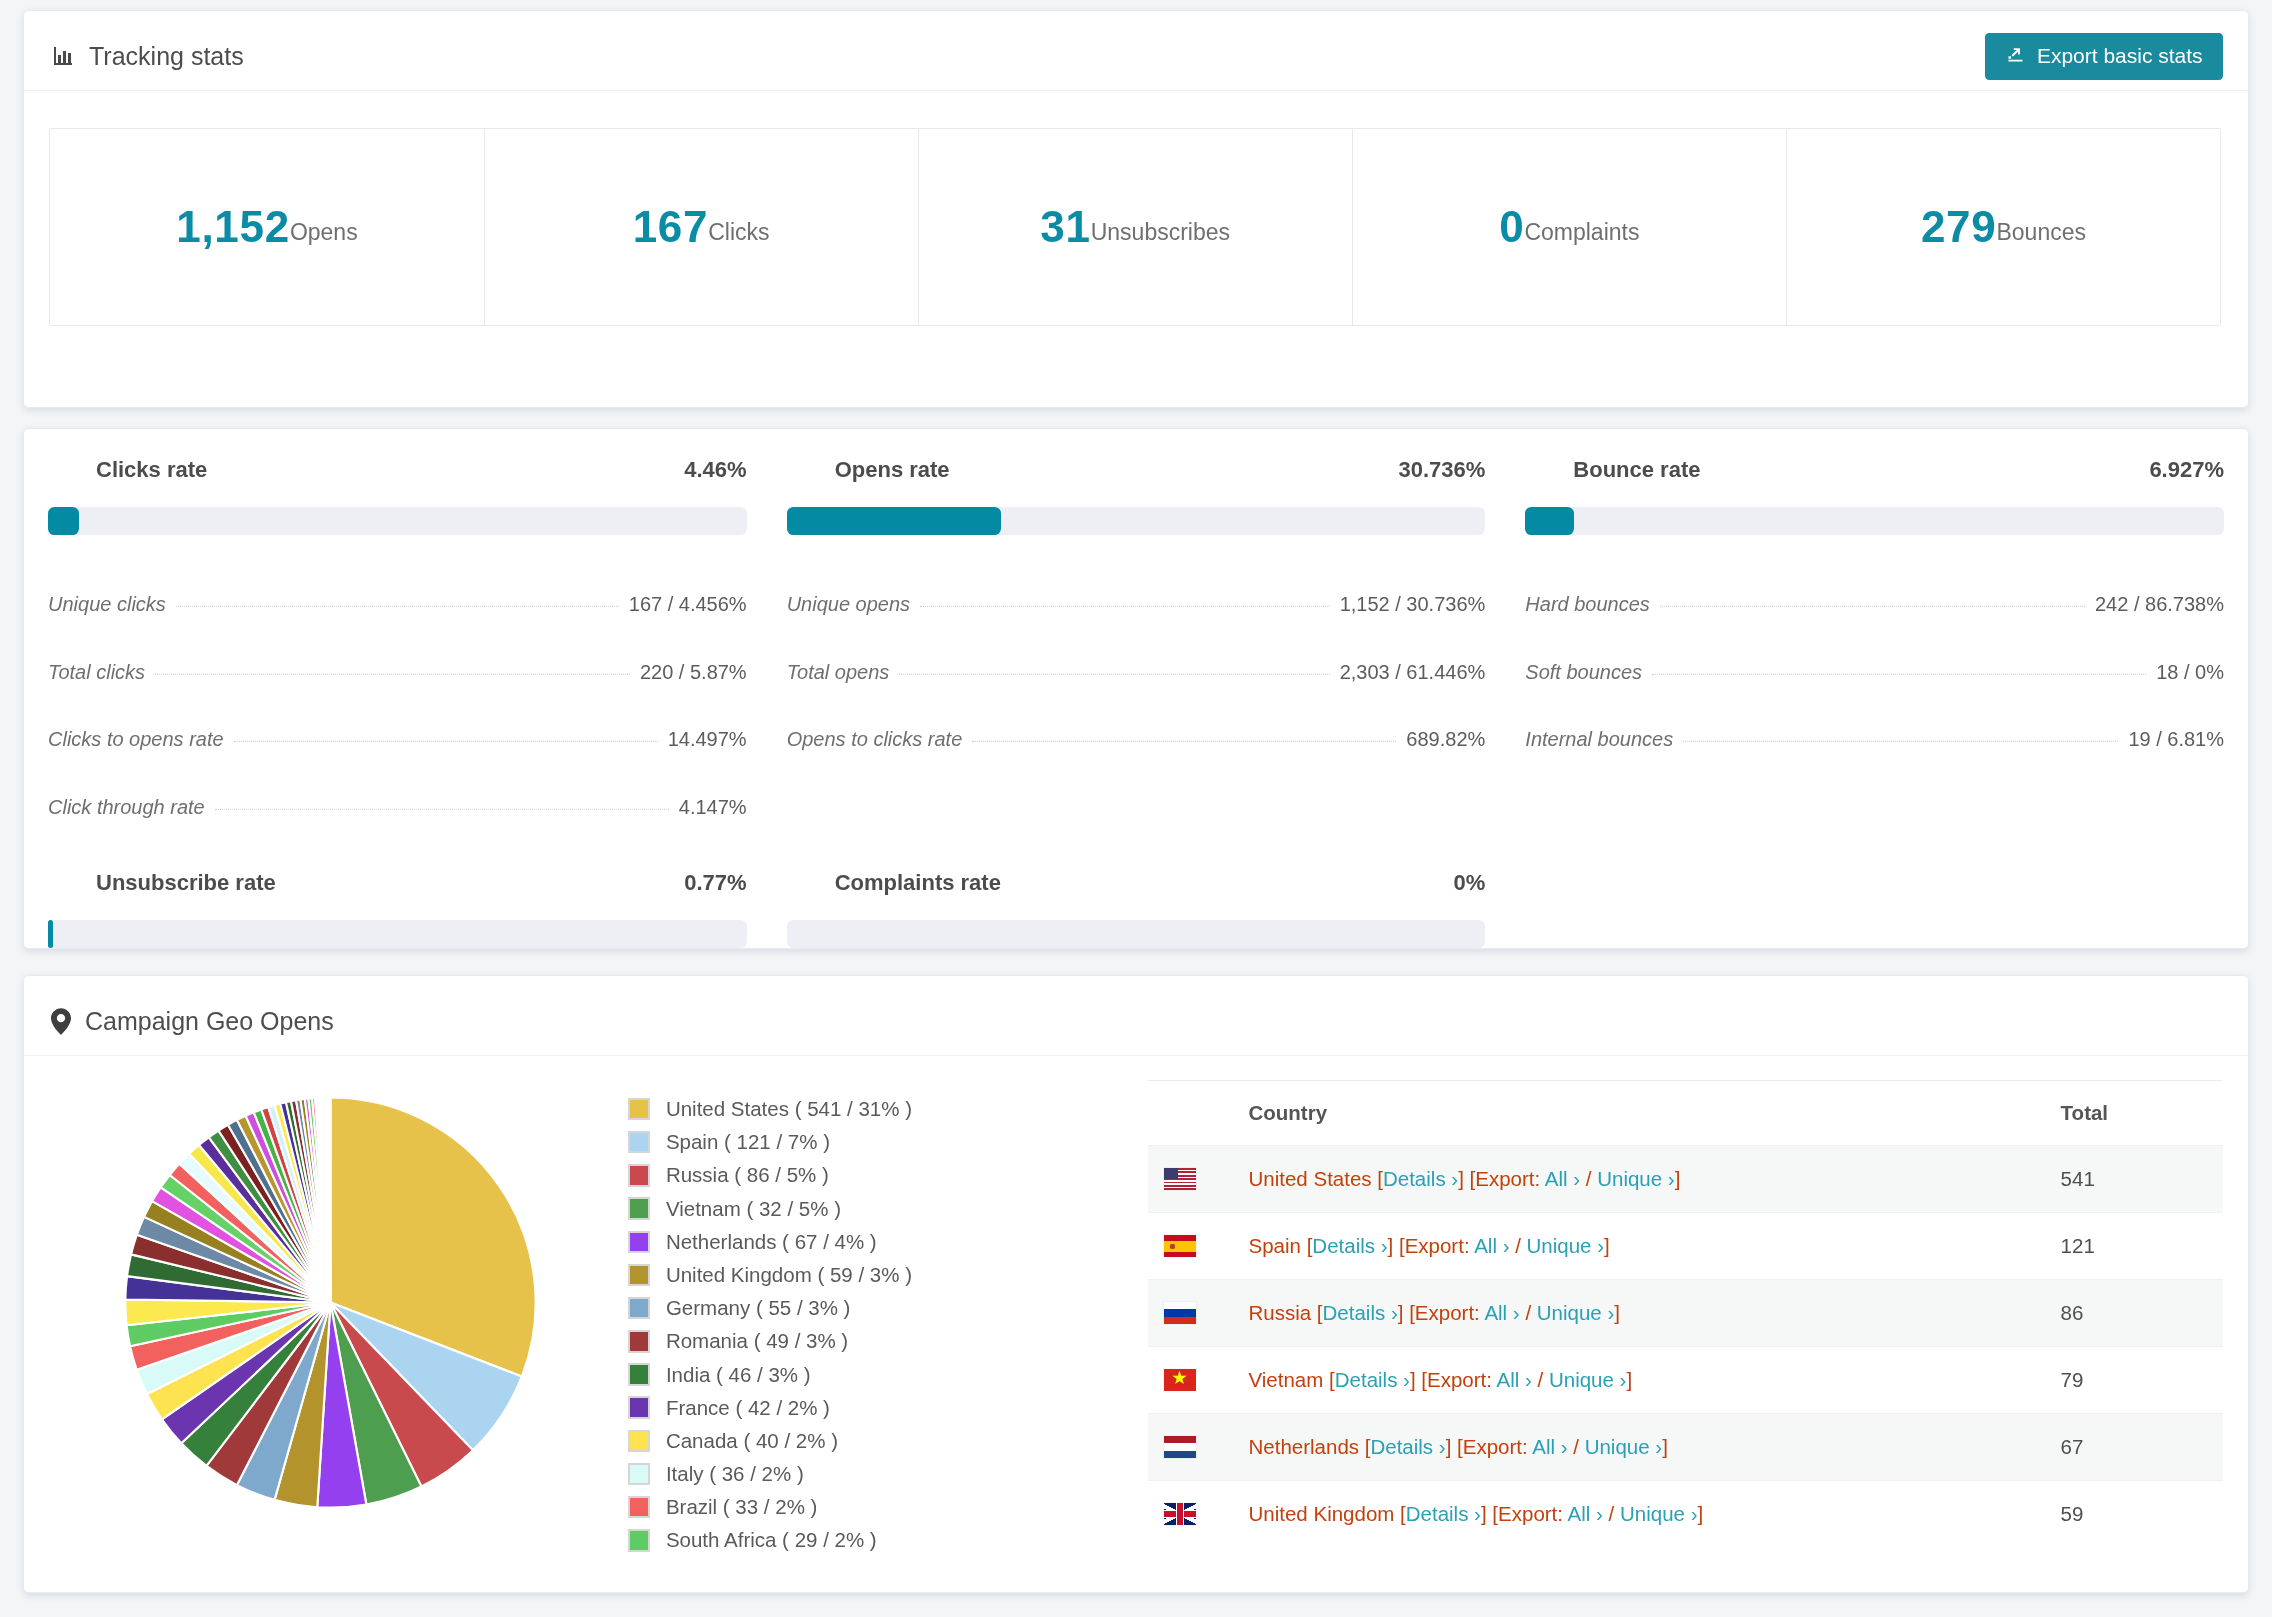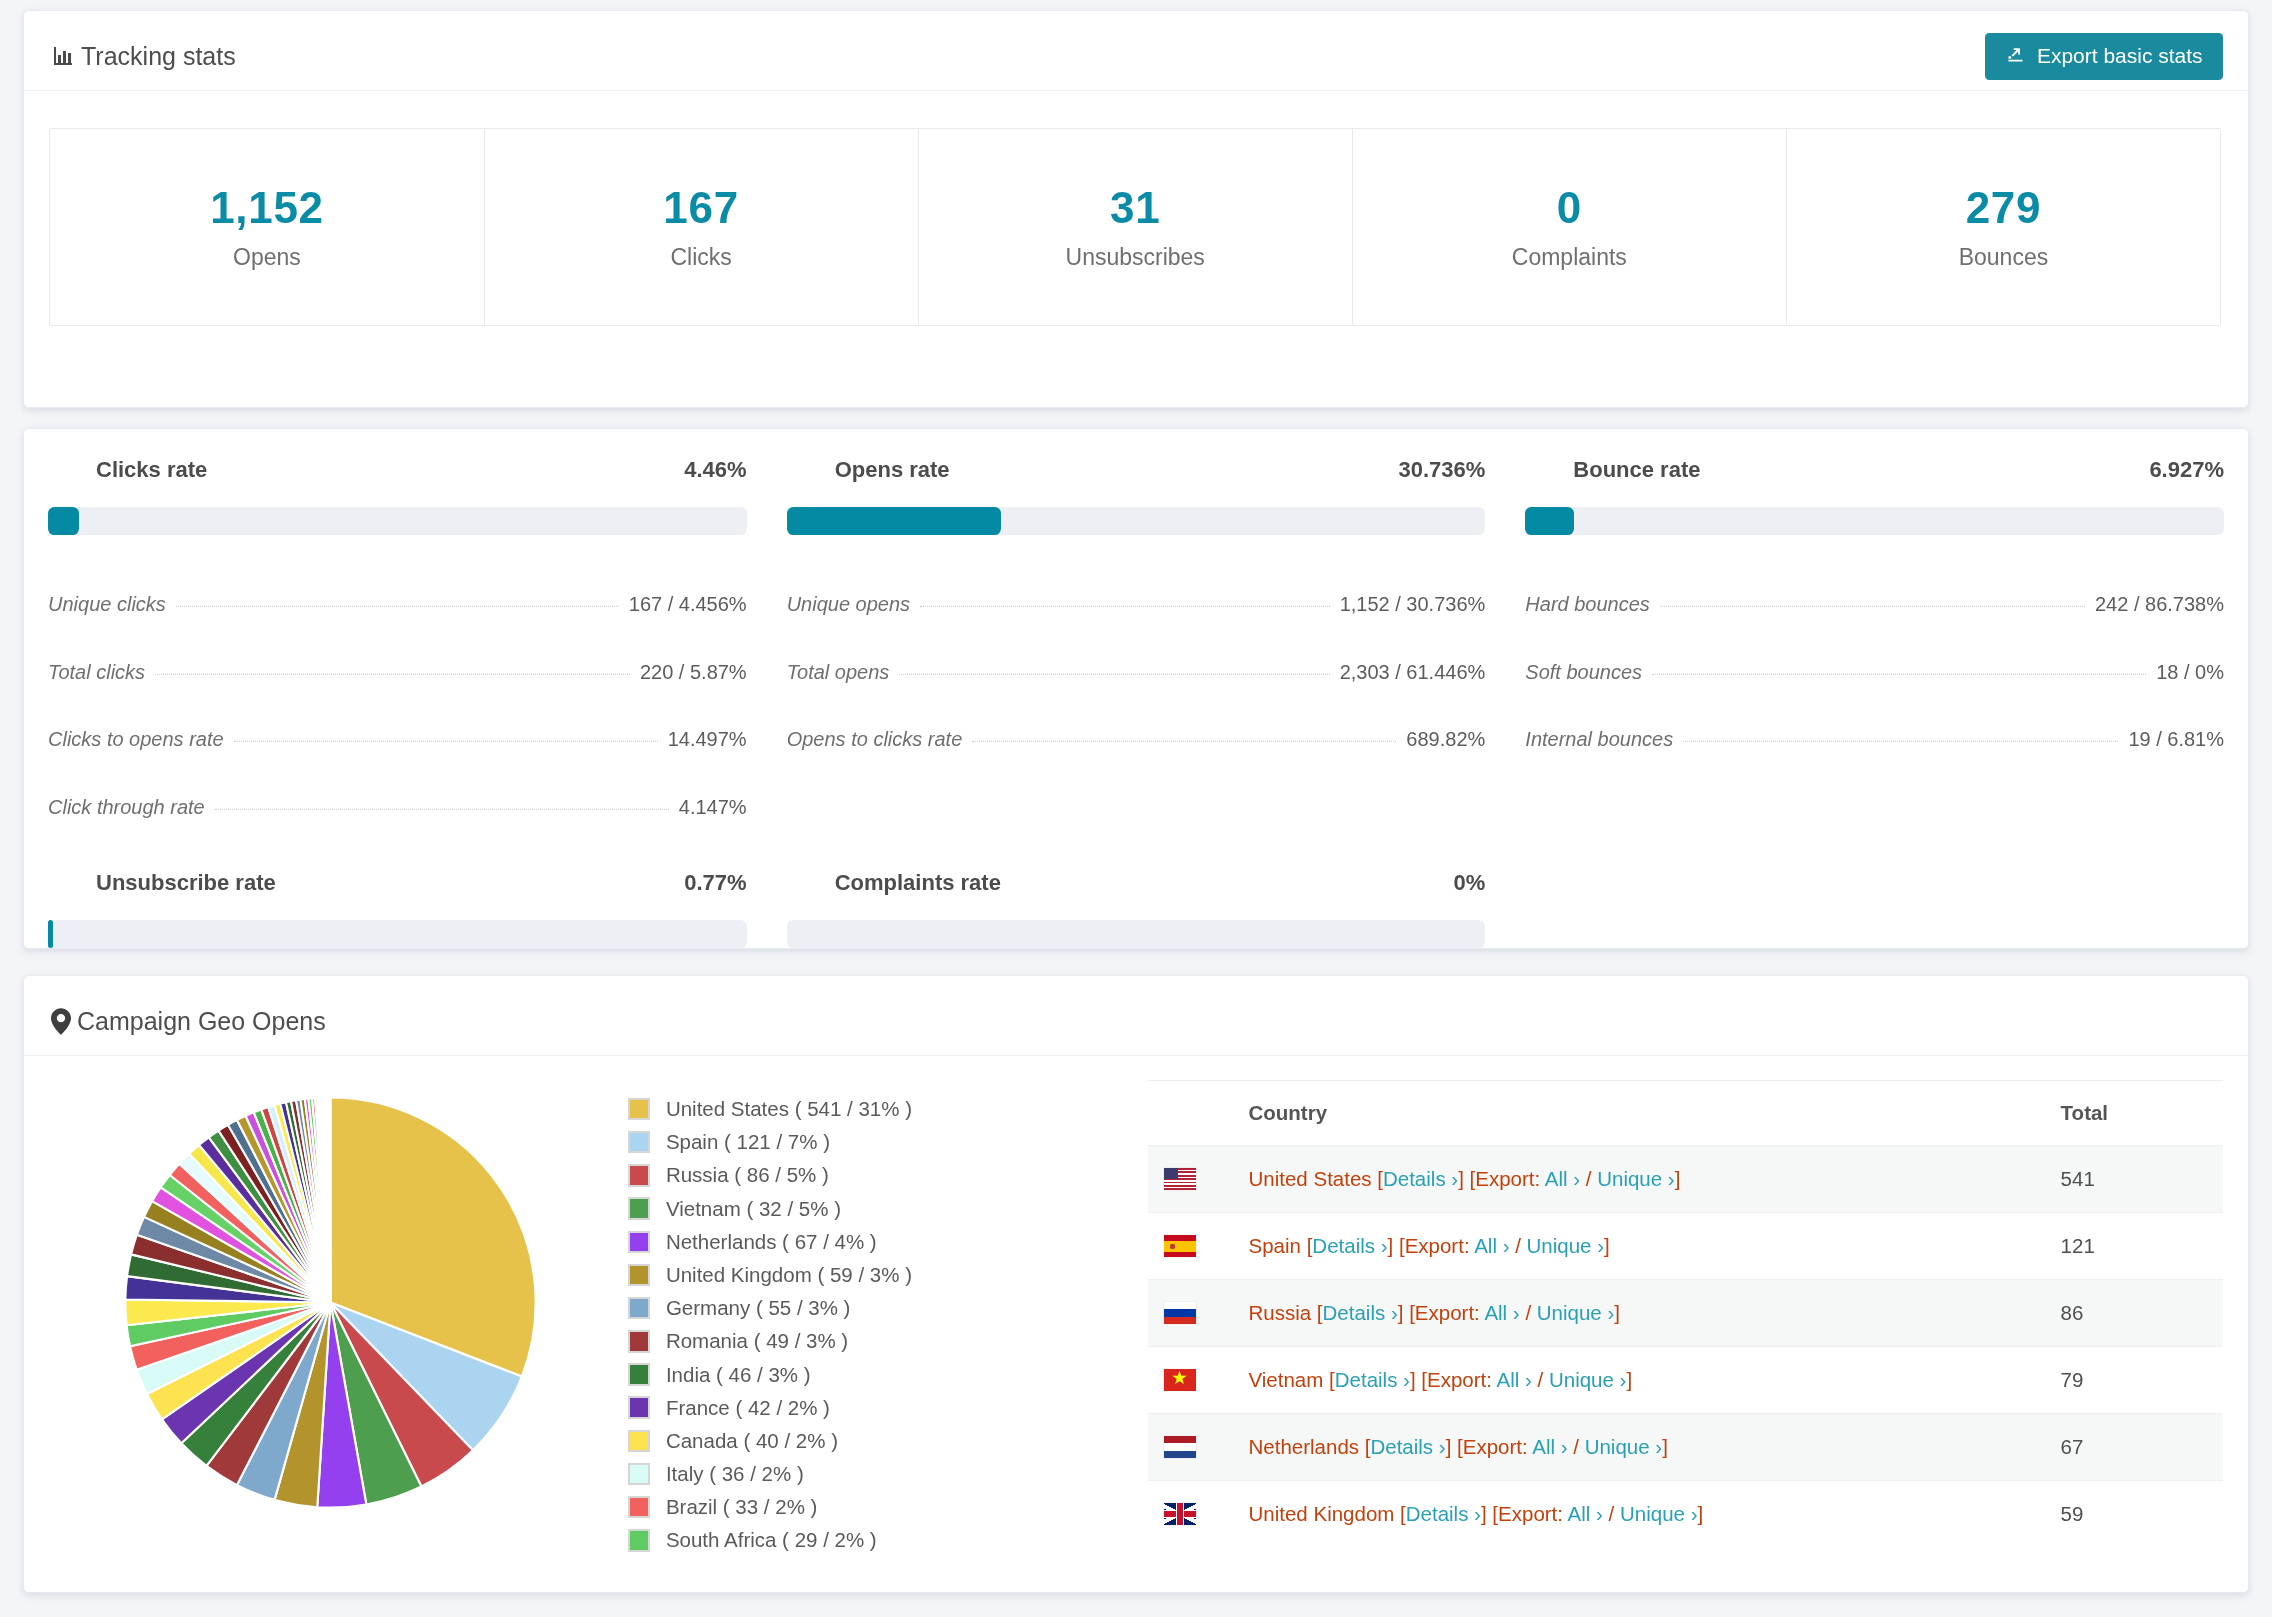--- a/index.html
+++ b/index.html
@@ -15,36 +15,36 @@
   }
   #card-tracking{top:10px;height:398px;}
   #card-rates{top:428px;height:521px;}
   #card-geo{top:975px;height:618px;}
 
   
   .card-header{
     display:flex;align-items:center;height:80px;padding:11.3px 25.4px 0 27px;
     border-bottom:0.7px solid #f1f1f1;box-sizing:border-box;
   }
-  .card-title{display:flex;align-items:center;gap:6px;font-size:25px;color:#4d4d4d;}
+  .card-title{display:flex;align-items:center;gap:14px;font-size:25px;color:#4d4d4d;}
   .card-title svg{display:block;}
 
   
   .btn-export{
     margin-left:auto;display:flex;align-items:center;gap:11.3px;border:none;cursor:pointer;
     background:#1a8a9e;color:#fff;font-family:inherit;font-size:21px;
     padding:10.6px 20px;border-radius:4.2px;
   }
 
   
   .stats-strip{
     display:flex;margin:37px 27px 0 25.4px;height:196px;
     border:0.7px solid #e9e9e9;border-radius:1.4px;background:#fff;
   }
-  .stat-cell{flex:1;display:flex;flex-direction:column;align-items:center;justify-content:center;border-left:0.7px solid #e9e9e9;}
+  .stat-cell{flex:1;display:flex;align-items:center;justify-content:center;border-left:0.7px solid #e9e9e9;}
   .stat-cell:first-child{border-left:none;}
   .stat-value{font-size:44px;font-weight:700;color:#0b8ca6;letter-spacing:0.7px;}
   .stat-label{font-size:23px;color:#6f6f6f;margin-top:11.3px;}
 
   
   .rates-grid{
     display:grid;grid-template-columns:repeat(3,1fr);
     column-gap:40px;row-gap:51px;padding:28px 24px 0 24px;
   }
   .rate-head{display:flex;justify-content:space-between;align-items:flex-end;margin-left:48px;}

